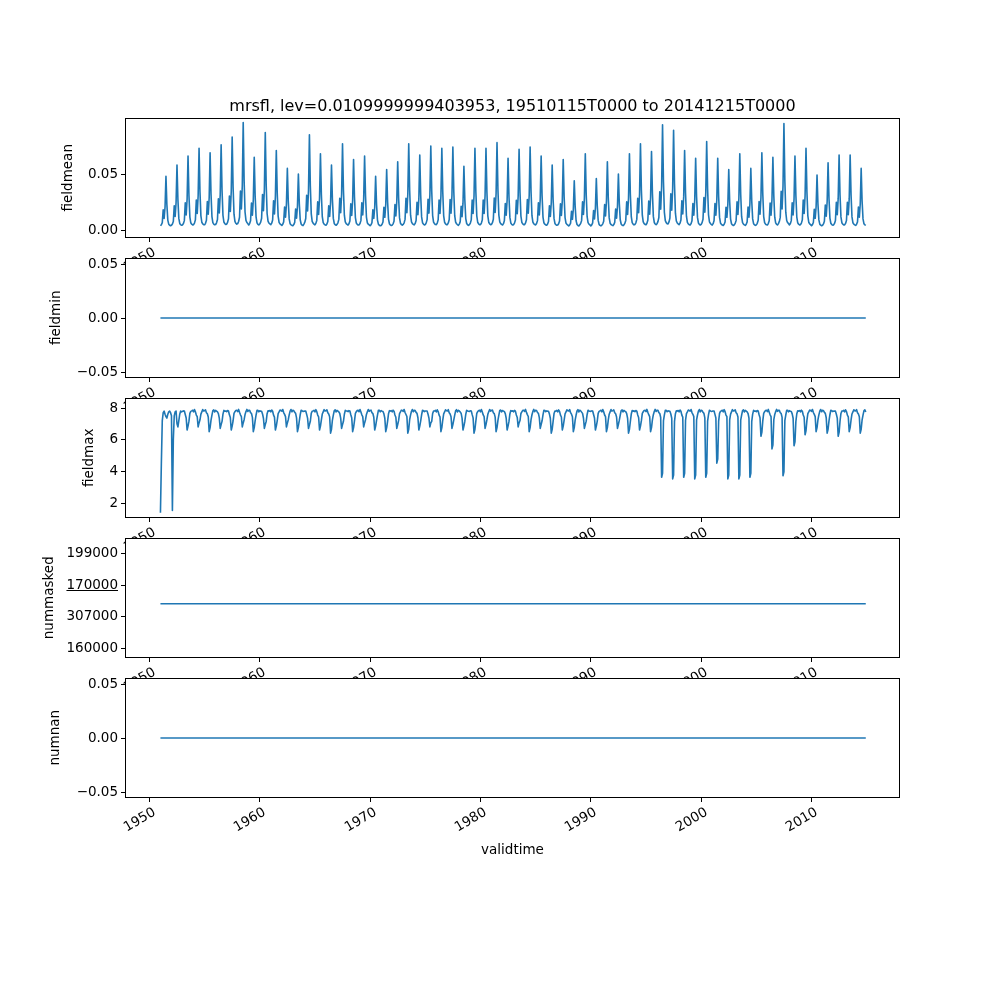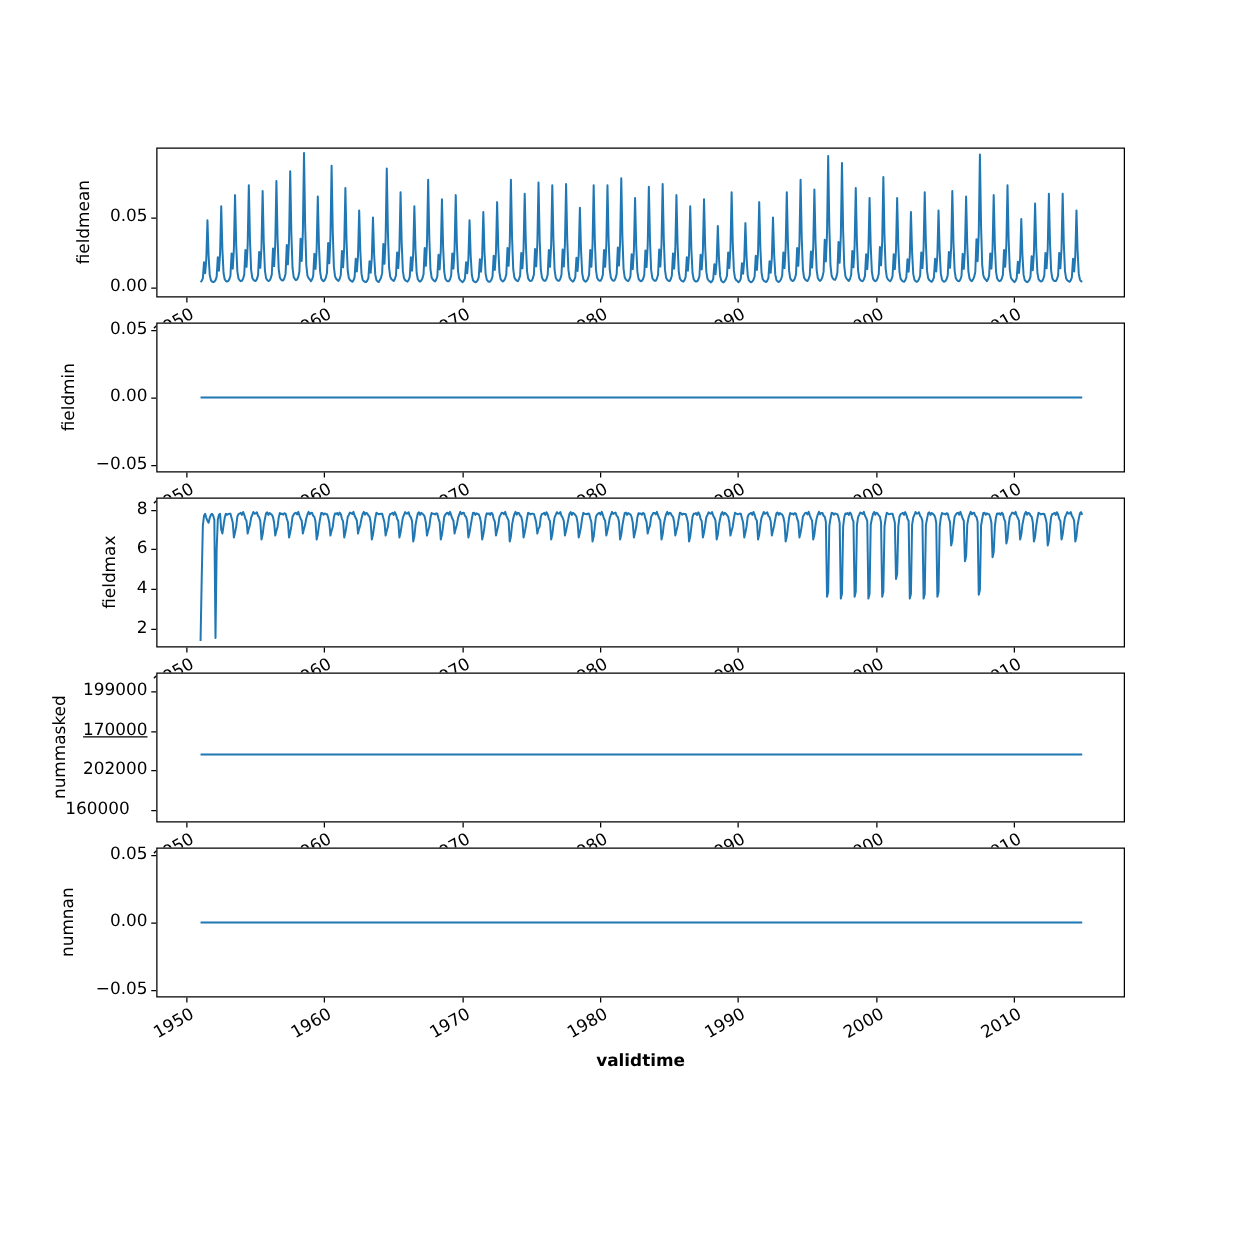--- a/index.html
+++ b/index.html
@@ -25,28 +25,29 @@
     position:absolute;width:64px;text-align:right;font-size:13.5px;line-height:1;
     transform:rotate(-30deg);transform-origin:100% 0;white-space:nowrap;
   }
   .ylab{
     position:absolute;width:200px;text-align:center;font-size:13.5px;line-height:1;
     transform:rotate(-90deg);white-space:nowrap;
   }
   .tick{position:absolute;background:#000;}
   .xlabel{
     position:absolute;left:125px;top:843px;width:775px;text-align:center;
-    font-size:13.5px;line-height:1;font-weight:bold;
+    font-size:13.5px;line-height:1;
   }
 </style>
 </head>
 <body>
 
 <div class="fig">
 
+  <div class="chart-title">mrsfl, lev=0.0109999999403953, 19510115T0000 to 20141215T0000</div>
 
   <div class="subplot">
     <div class="ylab" style="left: -32px; top: 171px;">fieldmean</div>
     <div class="axes" style="top: 118px;">
         <svg width="775" height="120" viewBox="0 0 775 120">
           <polyline points="35.44,107.74 36.36,106.71 37.28,104.65 38.20,91.76 39.12,100.53 40.04,89.19 40.96,58.26 41.88,86.61 42.80,102.07 43.72,106.20 44.64,107.23 45.56,107.74 46.48,107.29 47.40,106.04 48.32,103.53 49.24,87.84 50.15,98.51 51.07,84.71 51.99,47.06 52.91,81.57 53.83,100.39 54.75,105.41 55.67,106.67 56.59,107.29 57.51,106.94 58.43,105.50 59.35,102.63 60.27,84.71 61.19,96.90 62.11,81.12 63.03,38.10 63.95,77.54 64.87,99.05 65.79,104.78 66.71,106.22 67.63,106.94 68.55,106.62 69.47,105.03 70.39,101.85 71.31,81.96 72.23,95.48 73.14,77.98 74.06,30.25 74.98,74.01 75.90,97.87 76.82,104.24 77.74,105.83 78.66,106.62 79.58,106.80 80.50,105.30 81.42,102.30 82.34,83.53 83.26,96.29 84.18,79.78 85.10,34.73 86.02,76.02 86.94,98.54 87.86,104.55 88.78,106.05 89.70,106.80 90.62,106.49 91.54,104.83 92.46,101.51 93.38,80.78 94.30,94.88 95.22,76.64 96.13,26.89 97.05,72.49 97.97,97.37 98.89,104.00 99.81,105.66 100.73,106.49 101.65,106.17 102.57,104.36 103.49,100.73 104.41,78.04 105.33,93.47 106.25,73.50 107.17,19.05 108.09,68.96 109.01,96.19 109.93,103.45 110.85,105.27 111.77,106.17 112.69,105.59 113.61,103.48 114.53,99.27 115.45,72.94 116.37,90.85 117.29,67.68 118.21,4.48 119.12,62.41 120.04,94.01 120.96,102.43 121.88,104.54 122.80,105.59 123.72,106.98 124.64,105.57 125.56,102.75 126.48,85.10 127.40,97.10 128.32,81.57 129.24,39.22 130.16,78.04 131.08,99.22 132.00,104.86 132.92,106.27 133.84,106.98 134.76,105.99 135.68,104.09 136.60,100.28 137.52,76.47 138.44,92.66 139.36,71.71 140.28,14.57 141.20,66.95 142.11,95.52 143.03,103.14 143.95,105.04 144.87,105.99 145.79,106.71 146.71,105.17 147.63,102.07 148.55,82.75 149.47,95.89 150.39,78.88 151.31,32.49 152.23,75.01 153.15,98.21 154.07,104.39 154.99,105.94 155.91,106.71 156.83,107.43 157.75,106.24 158.67,103.87 159.59,89.02 160.51,99.11 161.43,86.05 162.35,50.42 163.27,83.08 164.18,100.90 165.10,105.65 166.02,106.83 166.94,107.43 167.86,107.65 168.78,106.58 169.70,104.43 170.62,90.98 171.54,100.12 172.46,88.29 173.38,56.02 174.30,85.60 175.22,101.74 176.14,106.04 177.06,107.11 177.98,107.65 178.90,106.08 179.82,104.22 180.74,100.50 181.66,77.25 182.58,93.06 183.50,72.61 184.42,16.81 185.34,67.96 186.26,95.85 187.17,103.29 188.09,105.15 189.01,106.08 189.93,106.85 190.85,105.37 191.77,102.41 192.69,83.92 193.61,96.49 194.53,80.22 195.45,35.85 196.37,76.53 197.29,98.71 198.21,104.63 199.13,106.11 200.05,106.85 200.97,107.29 201.89,106.04 202.81,103.53 203.73,87.84 204.65,98.51 205.57,84.71 206.49,47.06 207.41,81.57 208.33,100.39 209.25,105.41 210.16,106.67 211.08,107.29 212.00,106.44 212.92,104.76 213.84,101.40 214.76,80.39 215.68,94.68 216.60,76.19 217.52,25.77 218.44,71.99 219.36,97.20 220.28,103.92 221.20,105.60 222.12,106.44 223.04,107.07 223.96,105.70 224.88,102.97 225.80,85.88 226.72,97.50 227.64,82.46 228.56,41.46 229.48,79.05 230.40,99.55 231.32,105.02 232.24,106.39 233.15,107.07 234.07,106.94 234.99,105.50 235.91,102.63 236.83,84.71 237.75,96.90 238.67,81.12 239.59,38.10 240.51,77.54 241.43,99.05 242.35,104.78 243.27,106.22 244.19,106.94 245.11,107.74 246.03,106.71 246.95,104.65 247.87,91.76 248.79,100.53 249.71,89.19 250.63,58.26 251.55,86.61 252.47,102.07 253.39,106.20 254.31,107.23 255.23,107.74 256.14,107.47 257.06,106.31 257.98,103.98 258.90,89.41 259.82,99.32 260.74,86.50 261.66,51.54 262.58,83.59 263.50,101.06 264.42,105.73 265.34,106.89 266.26,107.47 267.18,107.16 268.10,105.84 269.02,103.19 269.94,86.67 270.86,97.90 271.78,83.36 272.70,43.70 273.62,80.06 274.54,99.89 275.46,105.18 276.38,106.50 277.30,107.16 278.22,106.44 279.13,104.76 280.05,101.40 280.97,80.39 281.89,94.68 282.81,76.19 283.73,25.77 284.65,71.99 285.57,97.20 286.49,103.92 287.41,105.60 288.33,106.44 289.25,106.89 290.17,105.43 291.09,102.52 292.01,84.31 292.93,96.69 293.85,80.67 294.77,36.97 295.69,77.03 296.61,98.88 297.53,104.71 298.45,106.16 299.37,106.89 300.29,106.53 301.20,104.90 302.12,101.62 303.04,81.18 303.96,95.08 304.88,77.09 305.80,28.01 306.72,73.00 307.64,97.54 308.56,104.08 309.48,105.71 310.40,106.53 311.32,106.62 312.24,105.03 313.16,101.85 314.08,81.96 315.00,95.48 315.92,77.98 316.84,30.25 317.76,74.01 318.68,97.87 319.60,104.24 320.52,105.83 321.44,106.62 322.36,106.58 323.28,104.96 324.19,101.74 325.11,81.57 326.03,95.28 326.95,77.54 327.87,29.13 328.79,73.50 329.71,97.70 330.63,104.16 331.55,105.77 332.47,106.58 333.39,107.34 334.31,106.11 335.23,103.64 336.15,88.24 337.07,98.71 337.99,85.15 338.91,48.18 339.83,82.07 340.75,100.56 341.67,105.49 342.59,106.72 343.51,107.34 344.43,106.62 345.35,105.03 346.27,101.85 347.18,81.96 348.10,95.48 349.02,77.98 349.94,30.25 350.86,74.01 351.78,97.87 352.70,104.24 353.62,105.83 354.54,106.62 355.46,106.62 356.38,105.03 357.30,101.85 358.22,81.96 359.14,95.48 360.06,77.98 360.98,30.25 361.90,74.01 362.82,97.87 363.74,104.24 364.66,105.83 365.58,106.62 366.50,106.40 367.42,104.69 368.34,101.29 369.26,80.00 370.17,94.48 371.09,75.74 372.01,24.65 372.93,71.48 373.85,97.03 374.77,103.84 375.69,105.55 376.61,106.40 377.53,107.03 378.45,105.64 379.37,102.86 380.29,85.49 381.21,97.30 382.13,82.02 383.05,40.34 383.97,78.54 384.89,99.38 385.81,104.94 386.73,106.33 387.65,107.03 388.57,106.67 389.49,105.10 390.41,101.96 391.33,82.35 392.25,95.69 393.16,78.43 394.08,31.37 395.00,74.51 395.92,98.04 396.84,104.31 397.76,105.88 398.68,106.67 399.60,106.58 400.52,104.96 401.44,101.74 402.36,81.57 403.28,95.28 404.20,77.54 405.12,29.13 406.04,73.50 406.96,97.70 407.88,104.16 408.80,105.77 409.72,106.58 410.64,106.94 411.56,105.50 412.48,102.63 413.40,84.71 414.32,96.90 415.24,81.12 416.15,38.10 417.07,77.54 417.99,99.05 418.91,104.78 419.83,106.22 420.75,106.94 421.67,107.29 422.59,106.04 423.51,103.53 424.43,87.84 425.35,98.51 426.27,84.71 427.19,47.06 428.11,81.57 429.03,100.39 429.95,105.41 430.87,106.67 431.79,107.29 432.71,107.07 433.63,105.70 434.55,102.97 435.47,85.88 436.39,97.50 437.31,82.46 438.22,41.46 439.14,79.05 440.06,99.55 440.98,105.02 441.90,106.39 442.82,107.07 443.74,107.92 444.66,106.98 445.58,105.10 446.50,93.33 447.42,101.33 448.34,90.98 449.26,62.75 450.18,88.63 451.10,102.75 452.02,106.51 452.94,107.45 453.86,107.92 454.78,106.85 455.70,105.37 456.62,102.41 457.54,83.92 458.46,96.49 459.38,80.22 460.30,35.85 461.21,76.53 462.13,98.71 463.05,104.63 463.97,106.11 464.89,106.85 465.81,107.83 466.73,106.85 467.65,104.87 468.57,92.55 469.49,100.93 470.41,90.08 471.33,60.50 472.25,87.62 473.17,102.41 474.09,106.35 475.01,107.34 475.93,107.83 476.85,107.16 477.77,105.84 478.69,103.19 479.61,86.67 480.53,97.90 481.45,83.36 482.37,43.70 483.29,80.06 484.20,99.89 485.12,105.18 486.04,106.50 486.96,107.16 487.88,107.65 488.80,106.58 489.72,104.43 490.64,90.98 491.56,100.12 492.48,88.29 493.40,56.02 494.32,85.60 495.24,101.74 496.16,106.04 497.08,107.11 498.00,107.65 498.92,106.85 499.84,105.37 500.76,102.41 501.68,83.92 502.60,96.49 503.52,80.22 504.44,35.85 505.36,76.53 506.28,98.71 507.19,104.63 508.11,106.11 509.03,106.85 509.95,106.44 510.87,104.76 511.79,101.40 512.71,80.39 513.63,94.68 514.55,76.19 515.47,25.77 516.39,71.99 517.31,97.20 518.23,103.92 519.15,105.60 520.07,106.44 520.99,106.76 521.91,105.23 522.83,102.18 523.75,83.14 524.67,96.09 525.59,79.33 526.51,33.61 527.43,75.52 528.35,98.38 529.27,104.47 530.18,105.99 531.10,106.76 532.02,105.68 532.94,103.62 533.86,99.50 534.78,73.73 535.70,91.25 536.62,68.57 537.54,6.72 538.46,63.42 539.38,94.34 540.30,102.59 541.22,104.65 542.14,105.68 543.06,105.90 543.98,103.96 544.90,100.06 545.82,75.69 546.74,92.26 547.66,70.81 548.58,12.32 549.50,65.94 550.42,95.18 551.34,102.98 552.26,104.93 553.17,105.90 554.09,106.71 555.01,105.17 555.93,102.07 556.85,82.75 557.77,95.89 558.69,78.88 559.61,32.49 560.53,75.01 561.45,98.21 562.37,104.39 563.29,105.94 564.21,106.71 565.13,107.03 566.05,105.64 566.97,102.86 567.89,85.49 568.81,97.30 569.73,82.02 570.65,40.34 571.57,78.54 572.49,99.38 573.41,104.94 574.33,106.33 575.25,107.03 576.16,106.35 577.08,104.63 578.00,101.18 578.92,79.61 579.84,94.27 580.76,75.29 581.68,23.53 582.60,70.98 583.52,96.86 584.44,103.76 585.36,105.49 586.28,106.35 587.20,107.03 588.12,105.64 589.04,102.86 589.96,85.49 590.88,97.30 591.80,82.02 592.72,40.34 593.64,78.54 594.56,99.38 595.48,104.94 596.40,106.33 597.32,107.03 598.23,107.47 599.15,106.31 600.07,103.98 600.99,89.41 601.91,99.32 602.83,86.50 603.75,51.54 604.67,83.59 605.59,101.06 606.51,105.73 607.43,106.89 608.35,107.47 609.27,106.85 610.19,105.37 611.11,102.41 612.03,83.92 612.95,96.49 613.87,80.22 614.79,35.85 615.71,76.53 616.63,98.71 617.55,104.63 618.47,106.11 619.39,106.85 620.31,107.43 621.22,106.24 622.14,103.87 623.06,89.02 623.98,99.11 624.90,86.05 625.82,50.42 626.74,83.08 627.66,100.90 628.58,105.65 629.50,106.83 630.42,107.43 631.34,106.80 632.26,105.30 633.18,102.30 634.10,83.53 635.02,96.29 635.94,79.78 636.86,34.73 637.78,76.02 638.70,98.54 639.62,104.55 640.54,106.05 641.46,106.80 642.38,106.98 643.30,105.57 644.21,102.75 645.13,85.10 646.05,97.10 646.97,81.57 647.89,39.22 648.81,78.04 649.73,99.22 650.65,104.86 651.57,106.27 652.49,106.98 653.41,105.64 654.33,103.55 655.25,99.38 656.17,73.33 657.09,91.05 658.01,68.12 658.93,5.60 659.85,62.91 660.77,94.17 661.69,102.51 662.61,104.59 663.53,105.64 664.45,106.94 665.37,105.50 666.29,102.63 667.20,84.71 668.12,96.90 669.04,81.12 669.96,38.10 670.88,77.54 671.80,99.05 672.72,104.78 673.64,106.22 674.56,106.94 675.48,106.62 676.40,105.03 677.32,101.85 678.24,81.96 679.16,95.48 680.08,77.98 681.00,30.25 681.92,74.01 682.84,97.87 683.76,104.24 684.68,105.83 685.60,106.62 686.52,107.70 687.44,106.64 688.36,104.54 689.28,91.37 690.19,100.32 691.11,88.74 692.03,57.14 692.95,86.11 693.87,101.90 694.79,106.12 695.71,107.17 696.63,107.70 697.55,107.20 698.47,105.90 699.39,103.31 700.31,87.06 701.23,98.11 702.15,83.81 703.07,44.82 703.99,80.56 704.91,100.06 705.83,105.25 706.75,106.55 707.67,107.20 708.59,106.89 709.51,105.43 710.43,102.52 711.35,84.31 712.27,96.69 713.18,80.67 714.10,36.97 715.02,77.03 715.94,98.88 716.86,104.71 717.78,106.16 718.70,106.89 719.62,106.89 720.54,105.43 721.46,102.52 722.38,84.31 723.30,96.69 724.22,80.67 725.14,36.97 726.06,77.03 726.98,98.88 727.90,104.71 728.82,106.16 729.74,106.89 730.66,107.43 731.58,106.24 732.50,103.87 733.42,89.02 734.34,99.11 735.25,86.05 736.17,50.42 737.09,83.08 738.01,100.90 738.93,105.65 739.85,106.83 740.77,107.43" fill="none" stroke="#1f77b4" stroke-width="1.6" stroke-linejoin="round"></polyline>
         </svg>
       </div>
   <div class="yt" style="top: 167.022px;">0.05</div>
       <div class="tick" style="left: 121px; top: 174.022px; width: 4px; height: 1px;"></div>
@@ -132,23 +133,23 @@
     <div class="ylab" style="left: -51px; top: 591px;">nummasked</div>
     <div class="axes" style="top: 538px;">
         <svg width="775" height="120" viewBox="0 0 775 120">
           <polyline points="35.44,65.68 740.77,65.68" fill="none" stroke="#1f77b4" stroke-width="1.6" stroke-linejoin="round"></polyline>
         </svg>
       </div>
   <div class="yt" style="top: 546.158px;">199000</div>
       <div class="tick" style="left: 121px; top: 553.158px; width: 4px; height: 1px;"></div>
       <div class="yt" style="top: 577.737px; text-decoration: underline;">170000</div>
       <div class="tick" style="left: 121px; top: 584.737px; width: 4px; height: 1px;"></div>
-      <div class="yt" style="top: 609.316px;">202000</div>
+      <div class="yt" style="top: 609.316px;">307000</div>
       <div class="tick" style="left: 121px; top: 616.316px; width: 4px; height: 1px;"></div>
-      <div class="yt" style="top: 640.895px; text-align: center;">160000</div>
+      <div class="yt" style="top: 640.895px;">160000</div>
       <div class="tick" style="left: 121px; top: 647.895px; width: 4px; height: 1px;"></div>
       <div class="tick" style="left: 148.9px; top: 658px; width: 1px; height: 4px;"></div>
       <div class="xt" style="left: 86.9px; top: 665px;">1950</div>
       <div class="tick" style="left: 259.3px; top: 658px; width: 1px; height: 4px;"></div>
       <div class="xt" style="left: 197.3px; top: 665px;">1960</div>
       <div class="tick" style="left: 369.6px; top: 658px; width: 1px; height: 4px;"></div>
       <div class="xt" style="left: 307.6px; top: 665px;">1970</div>
       <div class="tick" style="left: 480px; top: 658px; width: 1px; height: 4px;"></div>
       <div class="xt" style="left: 418px; top: 665px;">1980</div>
       <div class="tick" style="left: 590.4px; top: 658px; width: 1px; height: 4px;"></div>

